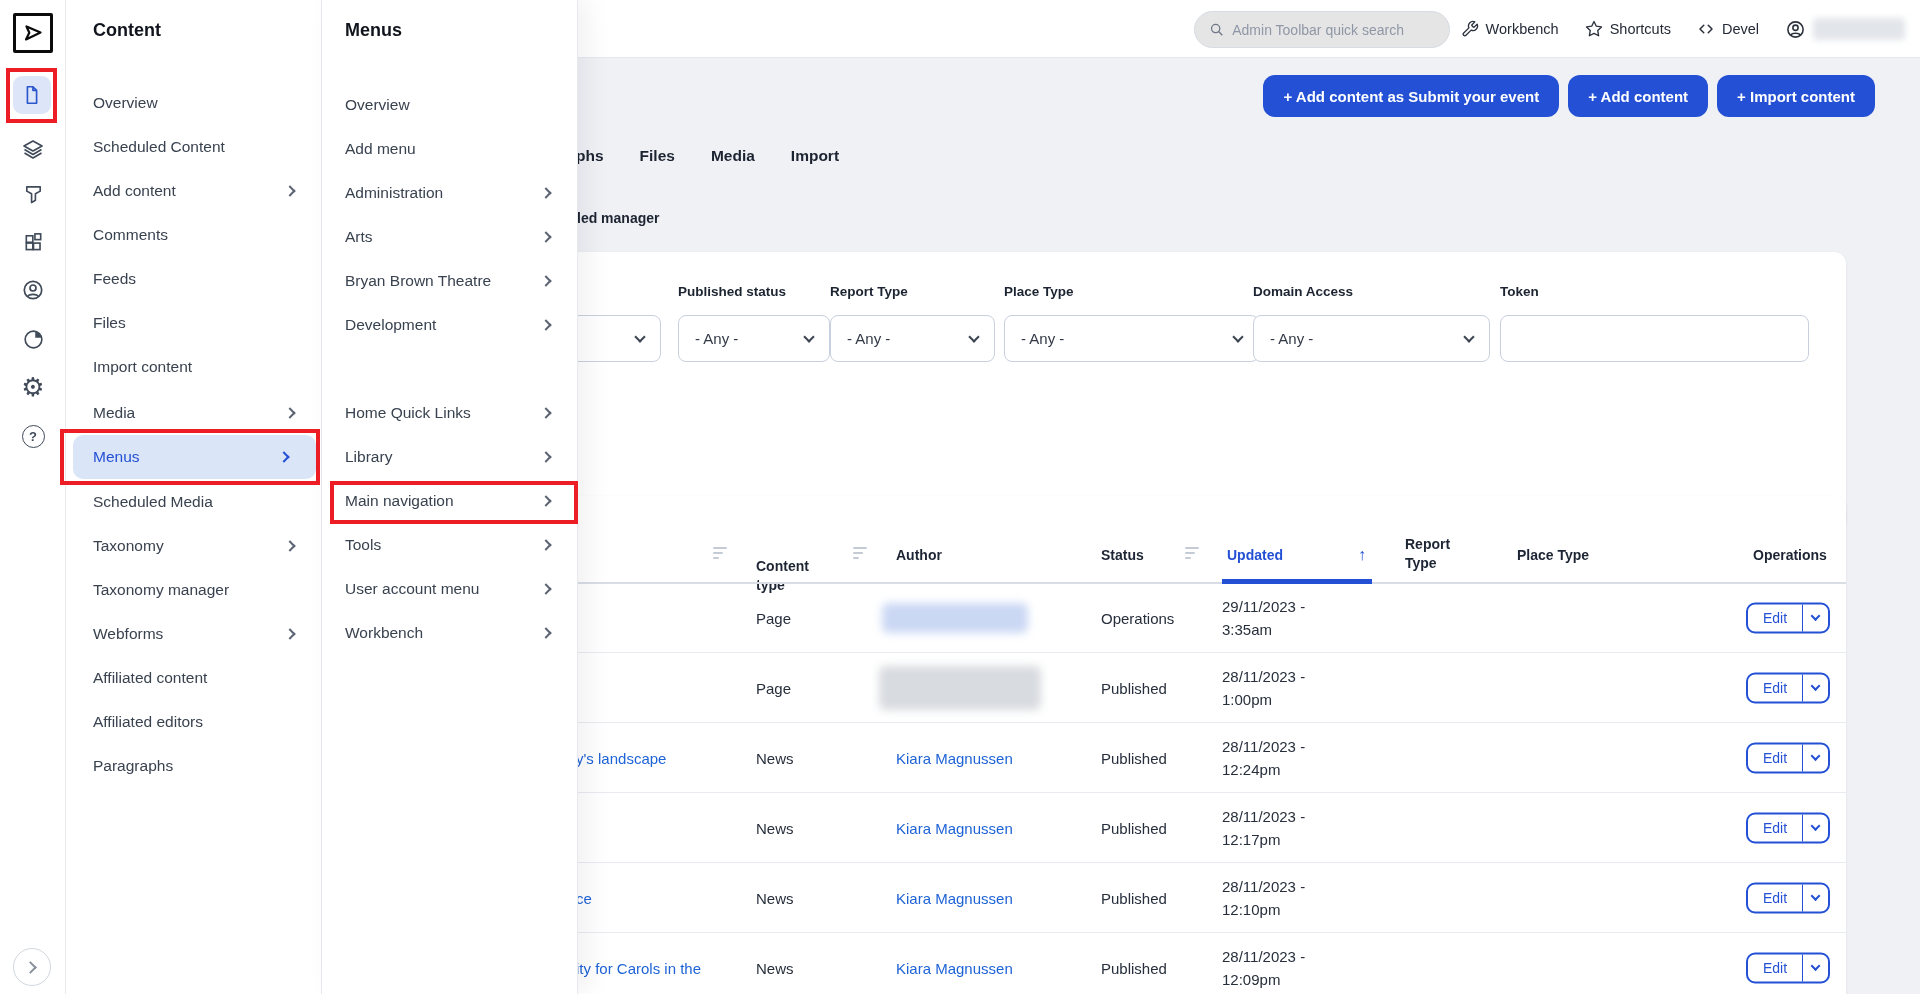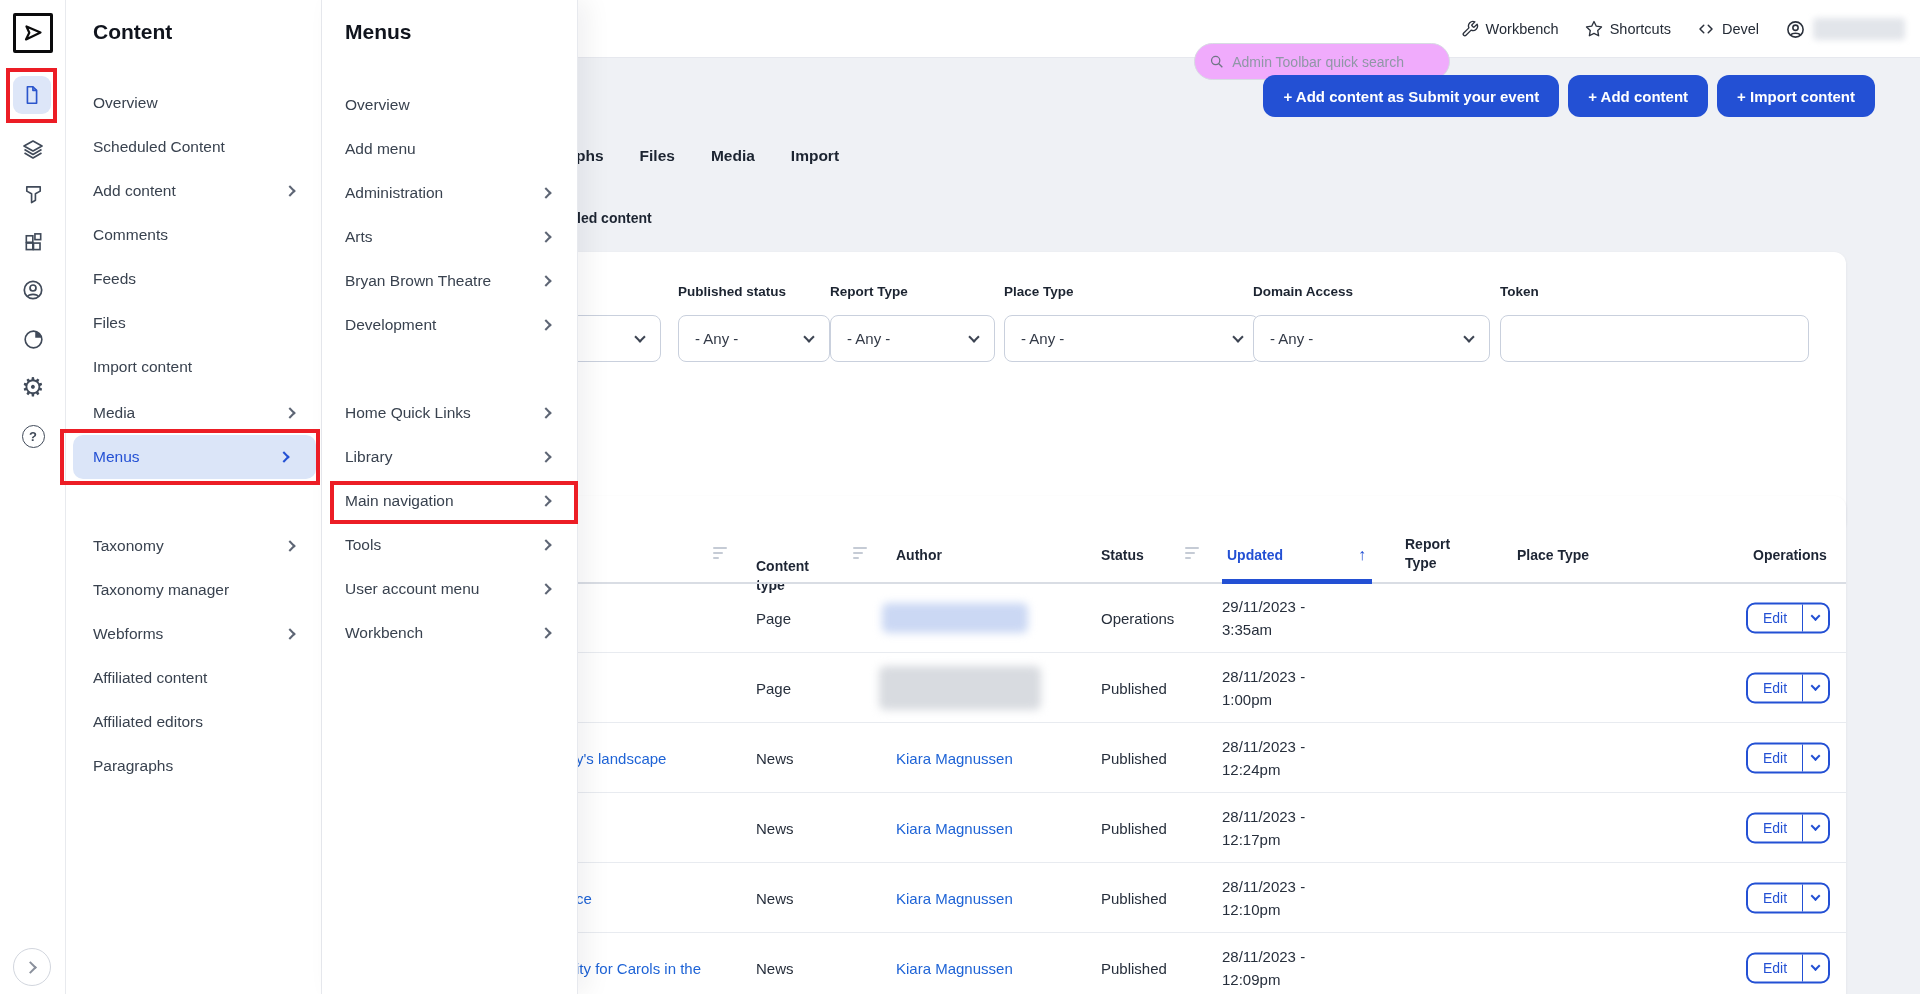--- a/index.html
+++ b/index.html
@@ -2,21 +2,21 @@
 <html style="--accent: #2350d4; --link: #1e63d6; --annot: #ec1d25;"><head>
 <meta charset="utf-8">
 <style>
   * { box-sizing: border-box; margin: 0; padding: 0; }
   html,body { width:1920px; height:994px; }
   body { font-family:"Liberation Sans", sans-serif; background:#eff1f5; overflow:hidden; }
   #screen { position:relative; width:1920px; height:994px; overflow:hidden; }
 
   
   .topbar { position:absolute; left:0; top:0; width:1920px; height:58px; background:#fff; border-bottom:1px solid #e6e8ee; z-index:5; }
-  .search { position:absolute; left:1194px; top:11px; width:256px; height:37px; border:1px solid #d7dbe3; border-radius:19px; display:flex; align-items:center; padding:7px 14px; gap:8px; background:#f0abfc;margin-top:32px; }
+  .search { position:absolute; left:1194px; top:11px; width:256px; height:37px; border:1px solid #d7dbe3; border-radius:19px; display:flex; align-items:center; padding:7px 14px; gap:8px; background:#e5e5e5; }
   .search input { border:none; outline:none; font-size:14px; color:#454d5c; width:100%; font-family:inherit; background:transparent; }
   .search input::placeholder { color:#8f97a6; }
   .tb-right { position:absolute; right:15px; top:0; height:58px; display:flex; align-items:center; gap:26px; }
   .tb-item { display:flex; align-items:center; gap:7px; font-size:14.5px; color:#242b36; cursor:pointer; }
   .tb-item svg { color:#2b313c; }
   .blur-chip { border-radius:4px; filter:blur(3px); }
   .tb-blur { width:92px; height:22px; background:#e2e5ea; }
 
   
   .actions { position:absolute; right:45px; top:75px; display:flex; gap:9px; z-index:6; }
@@ -56,21 +56,21 @@
   .author-blur { position:absolute; filter:blur(4px); border-radius:6px; }
 
   .edit-btn { position:absolute; left:1246px; top:50%; transform:translateY(-50%); width:84px; height:31px; border:2px solid var(--accent); border-radius:9px; display:flex; align-items:stretch; background:#fff; cursor:pointer; }
   .edit-btn .e-lbl { flex:1; display:flex; align-items:center; justify-content:center; color:var(--accent); font-size:14px; font-weight:400; }
   .edit-btn .e-dd { width:26px; border-left:1.5px solid var(--accent); display:flex; align-items:center; justify-content:center; }
 
   
   .panel { position:absolute; top:0; height:994px; width:256px; background:#fff; border-right:1px solid #e7e9ee; z-index:20; box-shadow:10px 0 24px rgba(16,24,40,.06); }
   .panel-content { left:66px; }
   .panel-menus { left:322px; }
-  .p-title { position:absolute; left:27px; top:20px; font-size:21px; font-weight:700; color:#10141d; }
+  .p-title { position:absolute; left:27px; top:20px; font-size:18px; font-weight:700; color:#10141d; }
   .panel-menus .p-title { left:23px; }
   .p-item { position:absolute; left:0; width:256px; height:44px; display:flex; align-items:center; padding:0 28px 0 27px; font-size:15.5px; color:#39424f; cursor:pointer; list-style:none; }
   .panel-menus .p-item { padding-left:23px; }
   .p-item .chev { margin-left:auto; }
   .p-item.active { left:7px; width:243px; background:#dbe5f8; border-radius:10px; color:var(--accent); padding-left:20px; }
   .p-item.active .chev { border-color:var(--accent); }
 
   
   .rail { position:absolute; left:0; top:0; width:66px; height:994px; background:#fff; border-right:1px solid #e8eaee; z-index:30; }
   .rail-ico { position:absolute; left:20px; width:26px; height:26px; display:flex; align-items:center; justify-content:center; color:#404a59; cursor:pointer; }
@@ -141,21 +141,21 @@
     <button class="btn-primary">+ Add content</button>
     <button class="btn-primary">+ Import content</button>
   </div>
 
   <div class="tabs">
     <span class="tab">phs</span>
     <span class="tab">Files</span>
     <span class="tab">Media</span>
     <span class="tab">Import</span>
   </div>
-  <div class="subtab">led content</div>
+  <div class="subtab">led manager</div>
 
   <div class="card filter-card">
     <div class="f-select" style="left:-20px;width:181px;">
       <span></span>
         <span class="chev-d"></span>
     </div>
     <span class="f-label" style="left:178px;">Published status</span>
     <div class="f-select" style="left:178px;width:152px;">
       <span>- Any -</span>
         <span class="chev-d"></span>
@@ -313,20 +313,23 @@
         <span>Import content</span>
       </div>
     <div class="p-item" style="top:391px;">
         <span>Media</span>
         <span class="chev"></span>
       </div>
     <div class="p-item active" style="top:435px;">
         <span>Menus</span>
         <span class="chev"></span>
       </div>
+    <div class="p-item" style="top:480px;">
+        <span>Scheduled Media</span>
+      </div>
     <div class="p-item" style="top:524px;">
         <span>Taxonomy</span>
         <span class="chev"></span>
       </div>
     <div class="p-item" style="top:568px;">
         <span>Taxonomy manager</span>
       </div>
     <div class="p-item" style="top:612px;">
         <span>Webforms</span>
         <span class="chev"></span>

